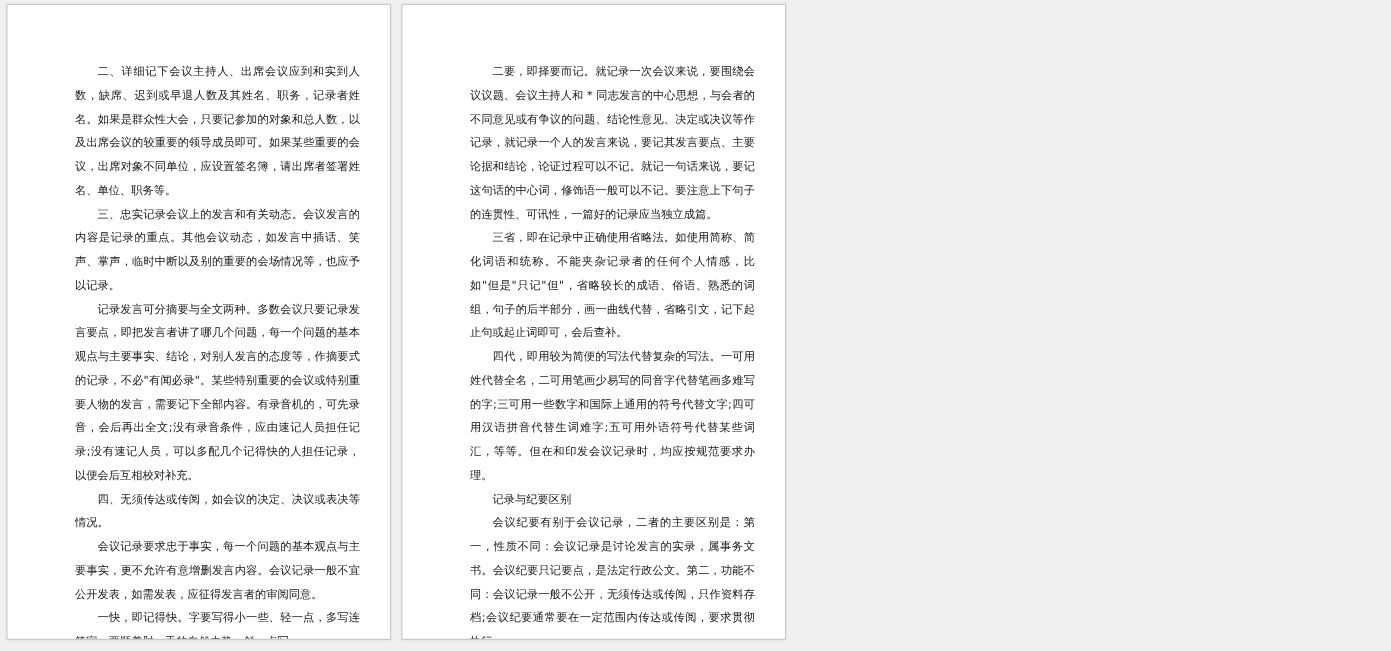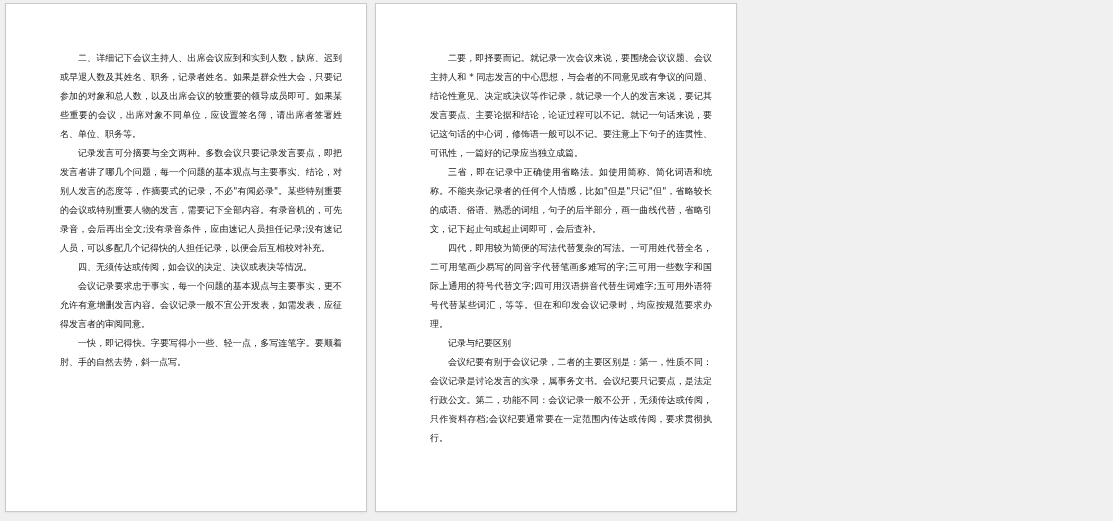--- a/index.html
+++ b/index.html
@@ -14,21 +14,21 @@
     font-family: "DejaVu Sans", sans-serif;
   }
   .pages {
     position: absolute;
     top: 3px;
     left: 5px;
     display: flex;
     gap: 8px;
   }
   .page {
-    width: 362px;
+    width: 308px;
     height: 509px;
     box-sizing: border-box;
     background: var(--page-bg, #ffffff);
     border: 1px solid var(--page-border, #c9c9c9);
     box-shadow: 0 1px 2px rgba(0,0,0,0.06);
     padding: 45px 24px 10px 54px;
     overflow: hidden;
   }
   .page p {
     margin: 0;
@@ -39,20 +39,21 @@
     text-align: justify;
     word-break: break-all;
   }
 </style>
 </head>
 <body>
 
 <div class="pages">
     <div class="page">
       <p>二、详细记下会议主持人、出席会议应到和实到人数，缺席、迟到或早退人数及其姓名、职务，记录者姓名。如果是群众性大会，只要记参加的对象和总人数，以及出席会议的较重要的领导成员即可。如果某些重要的会议，出席对象不同单位，应设置签名簿，请出席者签署姓名、单位、职务等。</p>
+      <p>三、忠实记录会议上的发言和有关动态。会议发言的内容是记录的重点。其他会议动态，如发言中插话、笑声、掌声，临时中断以及别的重要的会场情况等，也应予以记录。</p>
       <p>记录发言可分摘要与全文两种。多数会议只要记录发言要点，即把发言者讲了哪几个问题，每一个问题的基本观点与主要事实、结论，对别人发言的态度等，作摘要式的记录，不必"有闻必录"。某些特别重要的会议或特别重要人物的发言，需要记下全部内容。有录音机的，可先录音，会后再出全文;没有录音条件，应由速记人员担任记录;没有速记人员，可以多配几个记得快的人担任记录，以便会后互相校对补充。</p>
       <p>四、无须传达或传阅，如会议的决定、决议或表决等情况。</p>
       <p>会议记录要求忠于事实，每一个问题的基本观点与主要事实，更不允许有意增删发言内容。会议记录一般不宜公开发表，如需发表，应征得发言者的审阅同意。</p>
       <p>一快，即记得快。字要写得小一些、轻一点，多写连笔字。要顺着肘、手的自然去势，斜一点写。</p>
     </div>
     <div class="page">
       <p>二要，即择要而记。就记录一次会议来说，要围绕会议议题、会议主持人和 * 同志发言的中心思想，与会者的不同意见或有争议的问题、结论性意见、决定或决议等作记录，就记录一个人的发言来说，要记其发言要点、主要论据和结论，论证过程可以不记。就记一句话来说，要记这句话的中心词，修饰语一般可以不记。要注意上下句子的连贯性、可讯性，一篇好的记录应当独立成篇。</p>
       <p>三省，即在记录中正确使用省略法。如使用简称、简化词语和统称。不能夹杂记录者的任何个人情感，比如"但是"只记"但"，省略较长的成语、俗语、熟悉的词组，句子的后半部分，画一曲线代替，省略引文，记下起止句或起止词即可，会后查补。</p>
       <p>四代，即用较为简便的写法代替复杂的写法。一可用姓代替全名，二可用笔画少易写的同音字代替笔画多难写的字;三可用一些数字和国际上通用的符号代替文字;四可用汉语拼音代替生词难字;五可用外语符号代替某些词汇，等等。但在和印发会议记录时，均应按规范要求办理。</p>
       <p>记录与纪要区别</p>

